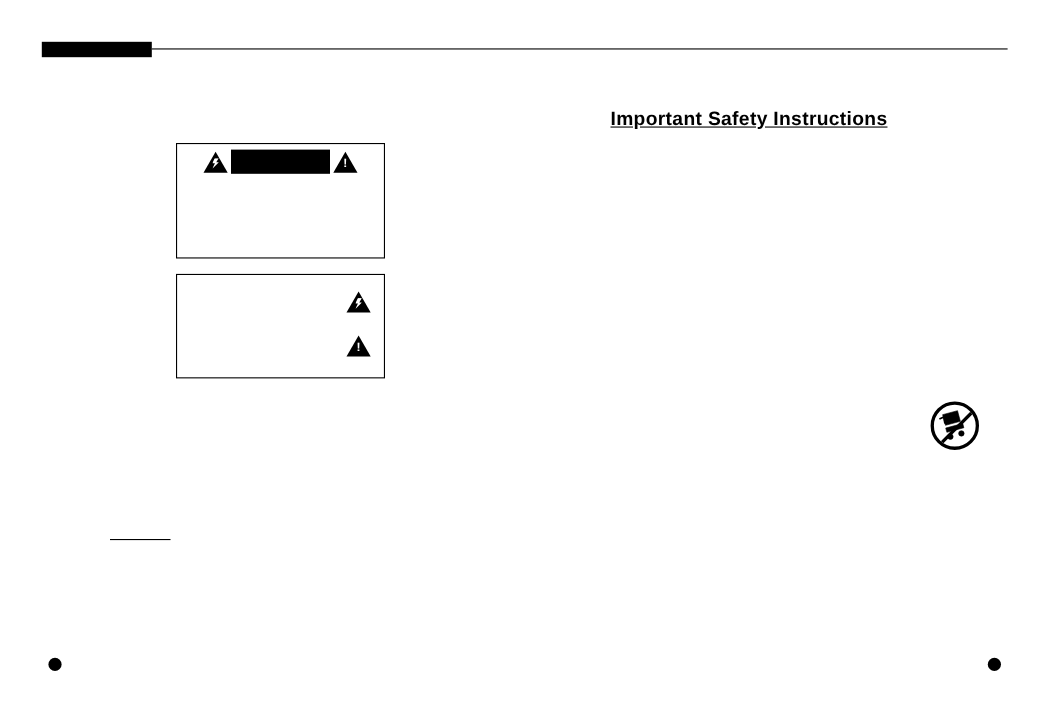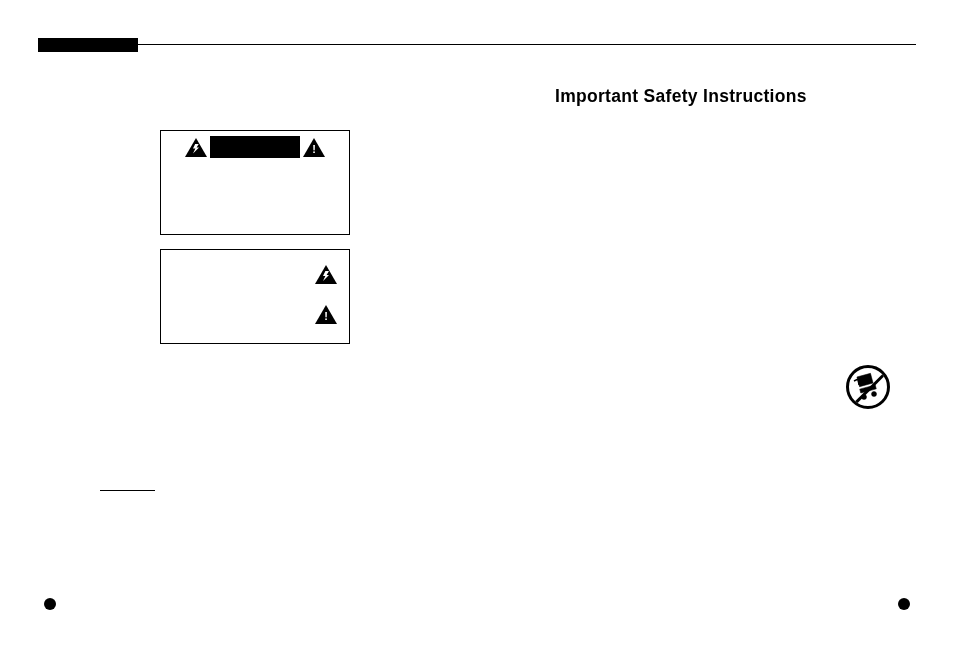--- a/index.html
+++ b/index.html
@@ -106,23 +106,24 @@
     .underline-short {
       position: absolute;
       top: 490px;
       left: 100px;
       width: 55px;
       height: 1px;
       background: #000;
     }
     .column-right {
       position: absolute;
-      top: 86px;
+      top: 98px;
       left: 555px;
       width: 340px;
+      text-decoration: underline;
     }
     .section-heading {
       font-size: 17.5px;
       font-weight: bold;
       letter-spacing: 0.3px;
       font-family: 'Arial Black', Arial, sans-serif;
       font-stretch: condensed;
     }
     .cart-icon {
       position: absolute;

